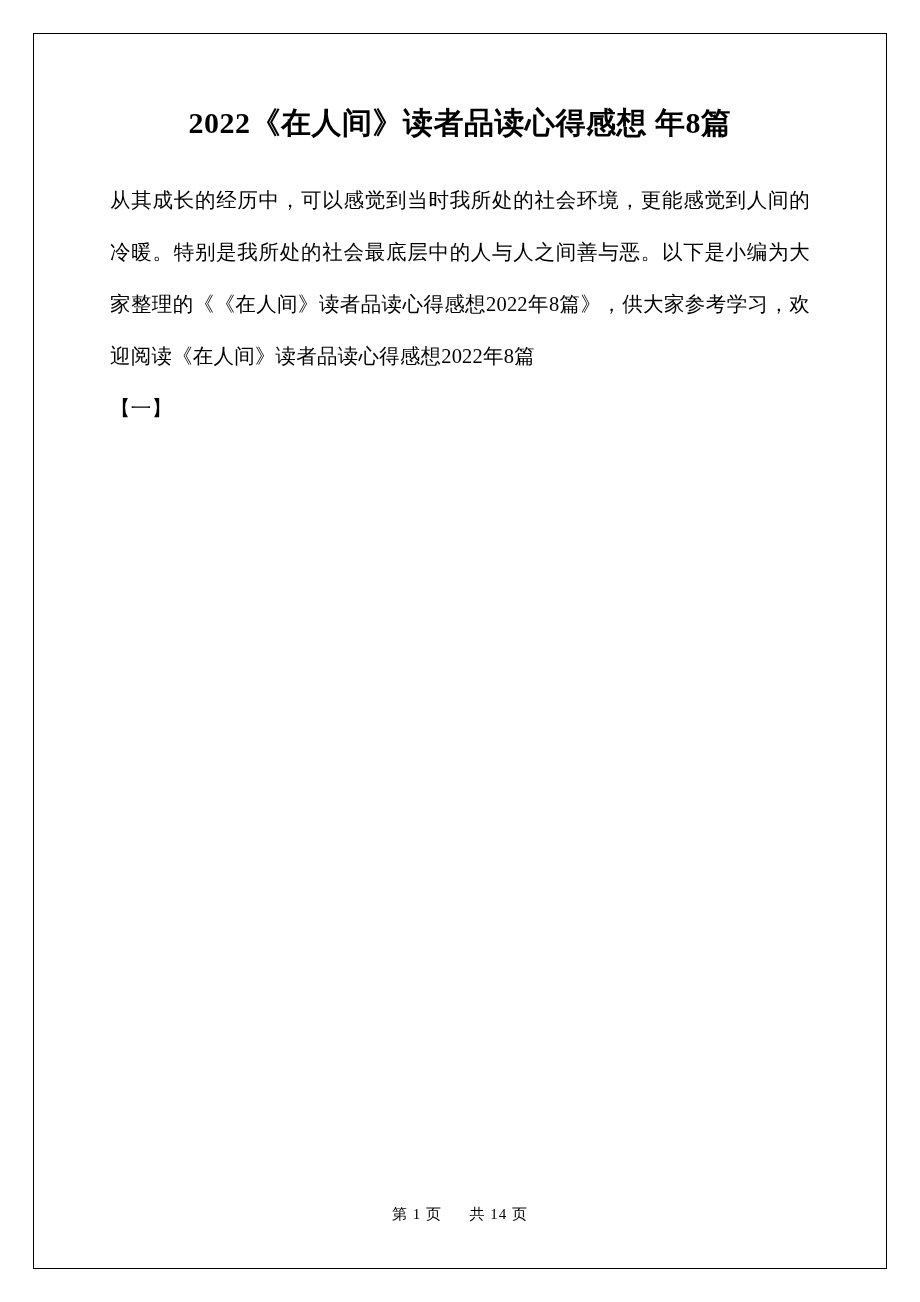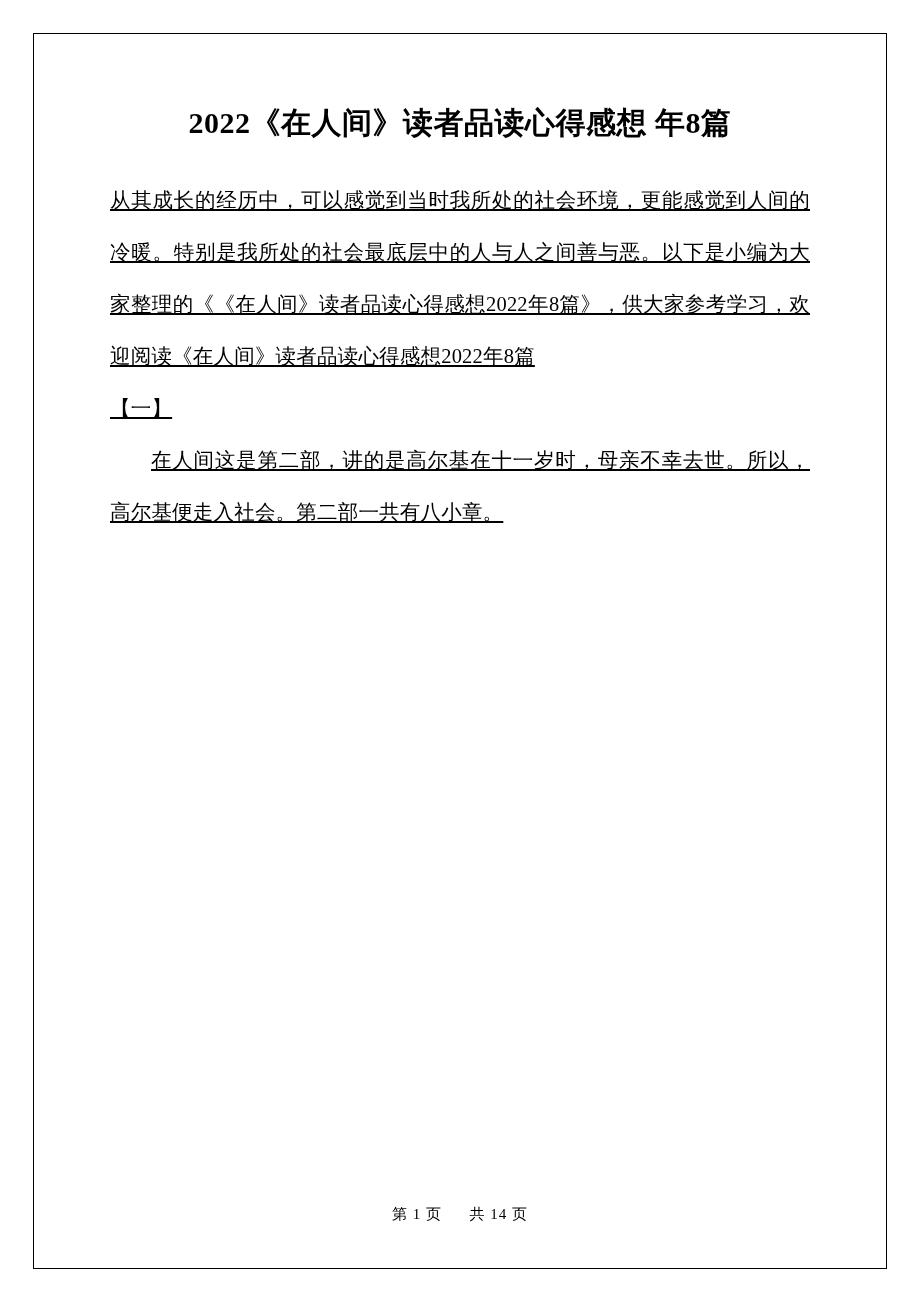--- a/index.html
+++ b/index.html
@@ -47,21 +47,20 @@
     margin: 0 0 28px 0;
     white-space: nowrap;
   }
   .para {
     font-size: 20.5px;
     line-height: 52px;
     text-align: justify;
     text-justify: inter-ideograph;
     margin: 0;
     letter-spacing: 0.2px;
-    text-decoration: underline;
   }
   .para.indent {
     text-indent: 2em;
   }
   .para.nobreak {
     text-align: left;
   }
   .footer {
     position: absolute;
     left: 0;
@@ -86,21 +85,20 @@
   <div class="page-frame"></div>
 
   <div class="content">
 
     <h1 class="doc-title">2022《在人间》读者品读心得感想 年8篇</h1>
 
     <p class="para">从其成长的经历中，可以感觉到当时我所处的社会环境，更能感觉到人间的冷暖。特别是我所处的社会最底层中的人与人之间善与恶。以下是小编为大家整理的《《在人间》读者品读心得感想2022年8篇》，供大家参考学习，欢迎阅读《在人间》读者品读心得感想2022年8篇</p>
 
     <p class="para nobreak">【一】</p>
 
-    <p class="para indent">在人间这是第二部，讲的是高尔基在十一岁时，母亲不幸去世。所以，高尔基便走入社会。第二部一共有八小章。</p>
 
 
 
   </div>
 
   <div class="footer">
     <span>第 1 页</span>
     <span class="sep"></span>
     <span>共 14 页</span>
   </div>

